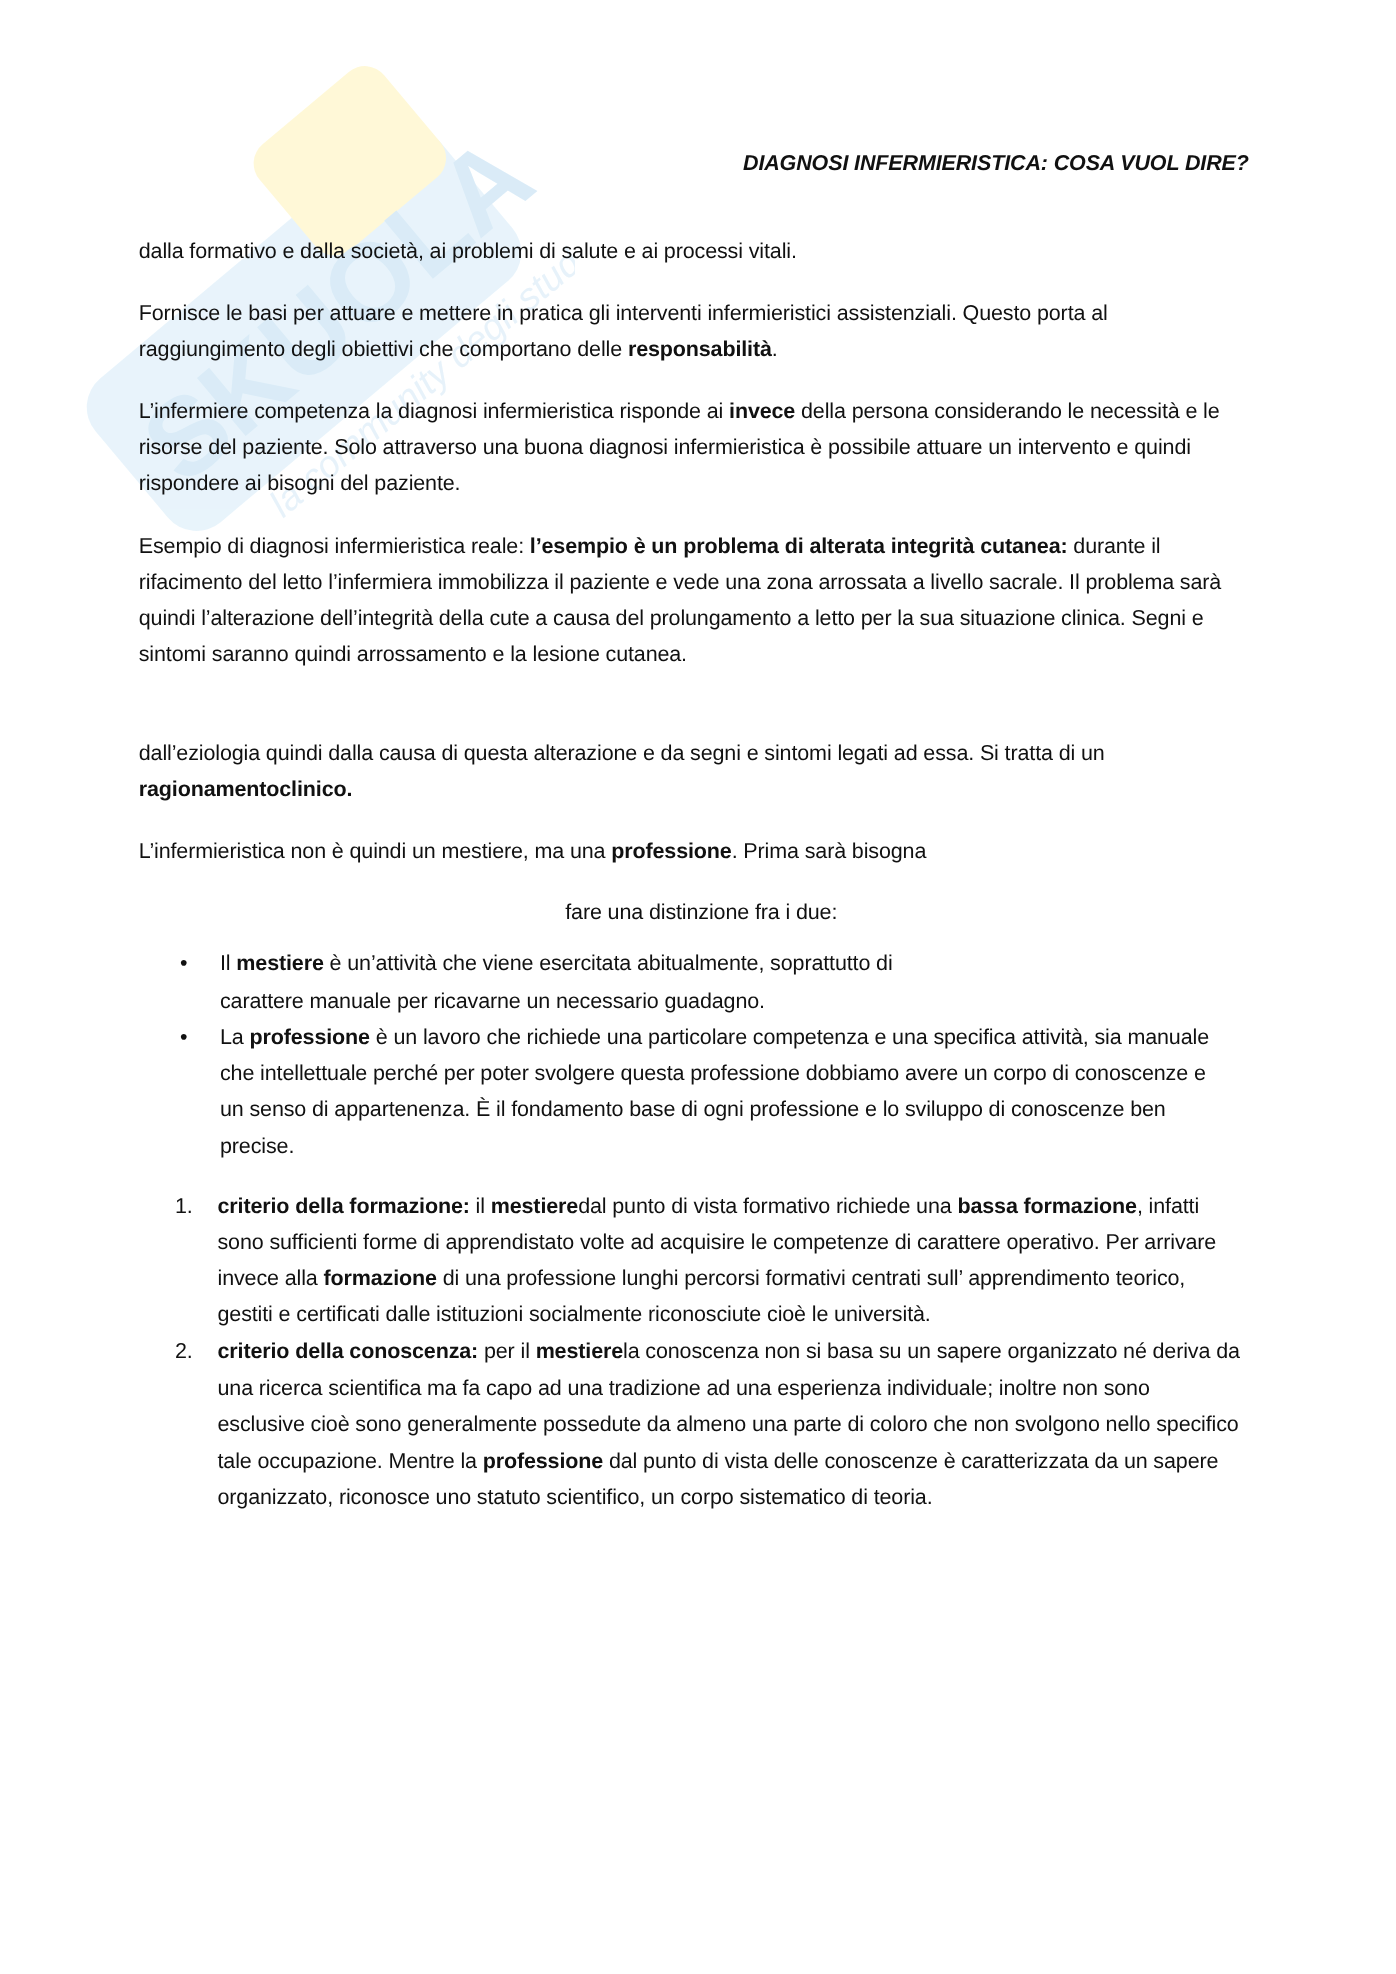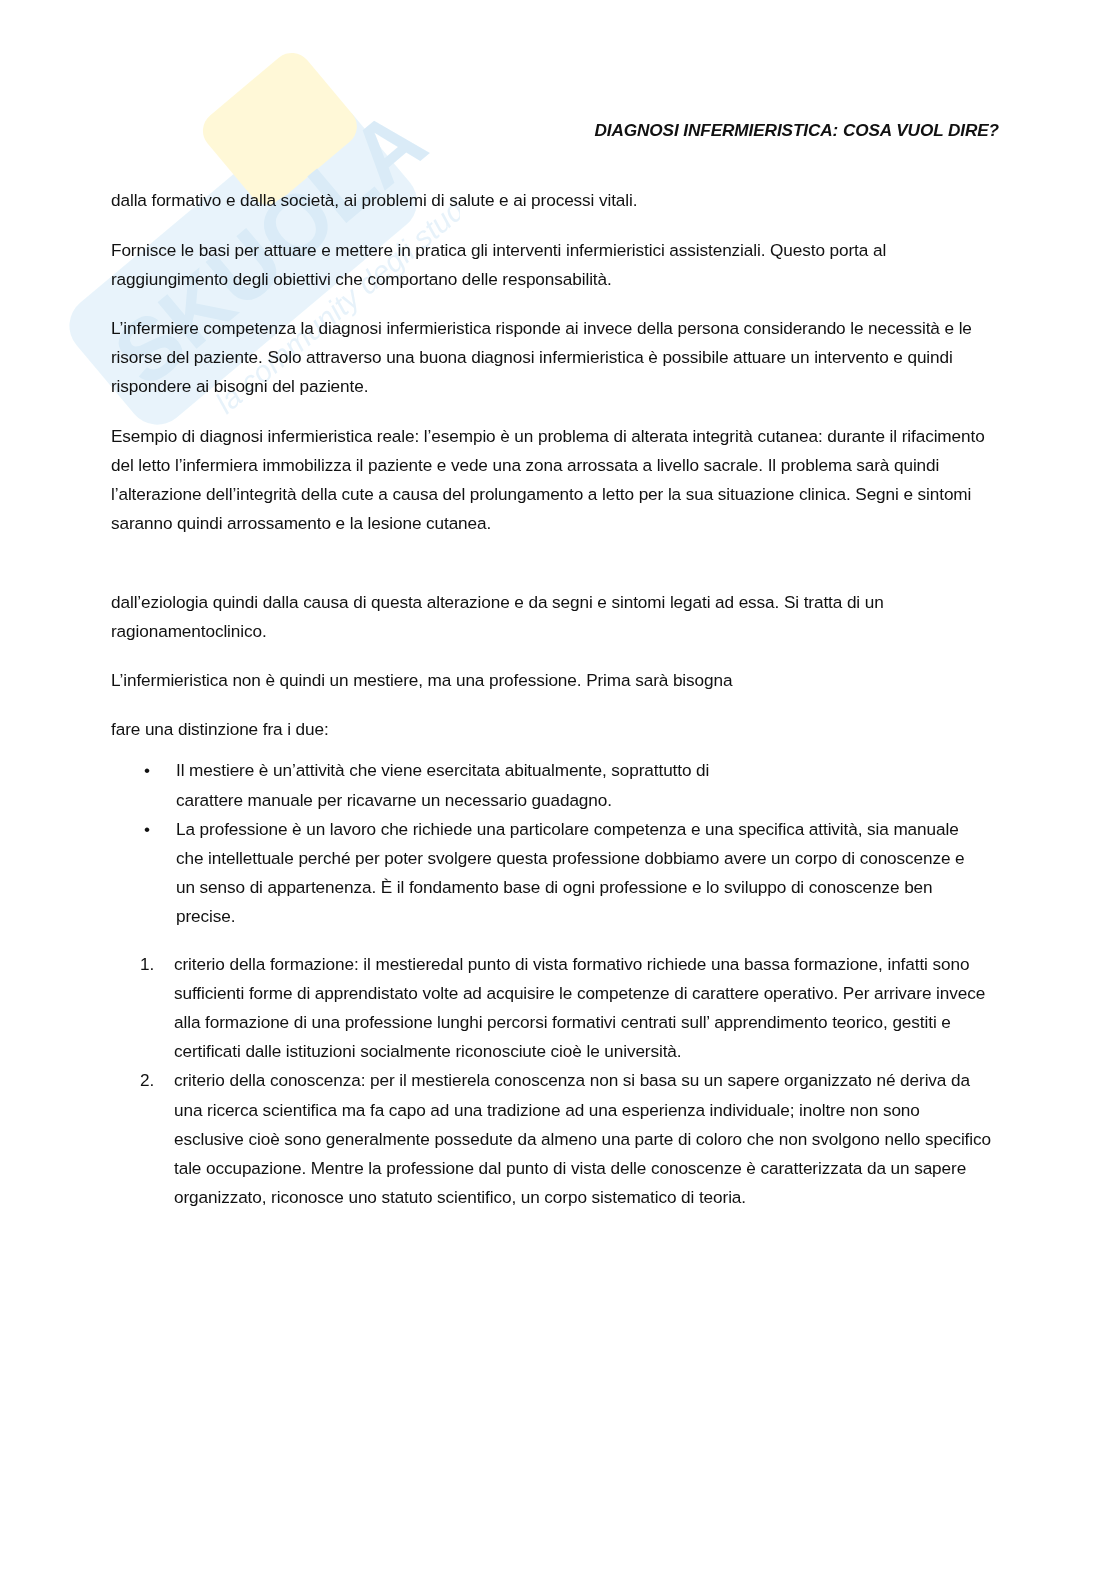--- a/index.html
+++ b/index.html
@@ -2,22 +2,22 @@
 <html><head>
 <meta charset="utf-8">
 <style>
   html, body { margin:0; padding:0; background:#ffffff; }
   body { width:1117px; height:1579px; position:relative; overflow:hidden;
          font-family:"Liberation Sans", sans-serif; color:#111; }
   .watermark { position:absolute; left:20px; top:40px; width:440px; height:440px; pointer-events:none; z-index:0; }
   .page { position:absolute; left:111px; top:104px; width:900px; z-index:1; font-size:17.2px; line-height:29.2px; letter-spacing:-0.1px; }
   .h { font-weight:bold; font-style:italic; margin:12px;text-align:right; }
   p { margin:0 0 20px 0; }
-  p.tight { margin-bottom:0; }
-  b { font-weight:normal; }
+  p.tight { margin-bottom:0;text-align:center; }
+  b { font-weight:bold; }
   ul.bullets { list-style:none; margin:12px 0 18px 0; padding:0; }
   ul.bullets li { position:relative; padding-left:65px; }
   ul.bullets li .dot { position:absolute; left:33px; top:0; }
   ol.num { list-style:none; margin:0; padding:0; }
   ol.num li { position:relative; padding-left:63px; }
   ol.num li .n { position:absolute; left:29px; top:0; }
   .sec2 { margin-top:0; }
 </style>
 </head>
 <body>

